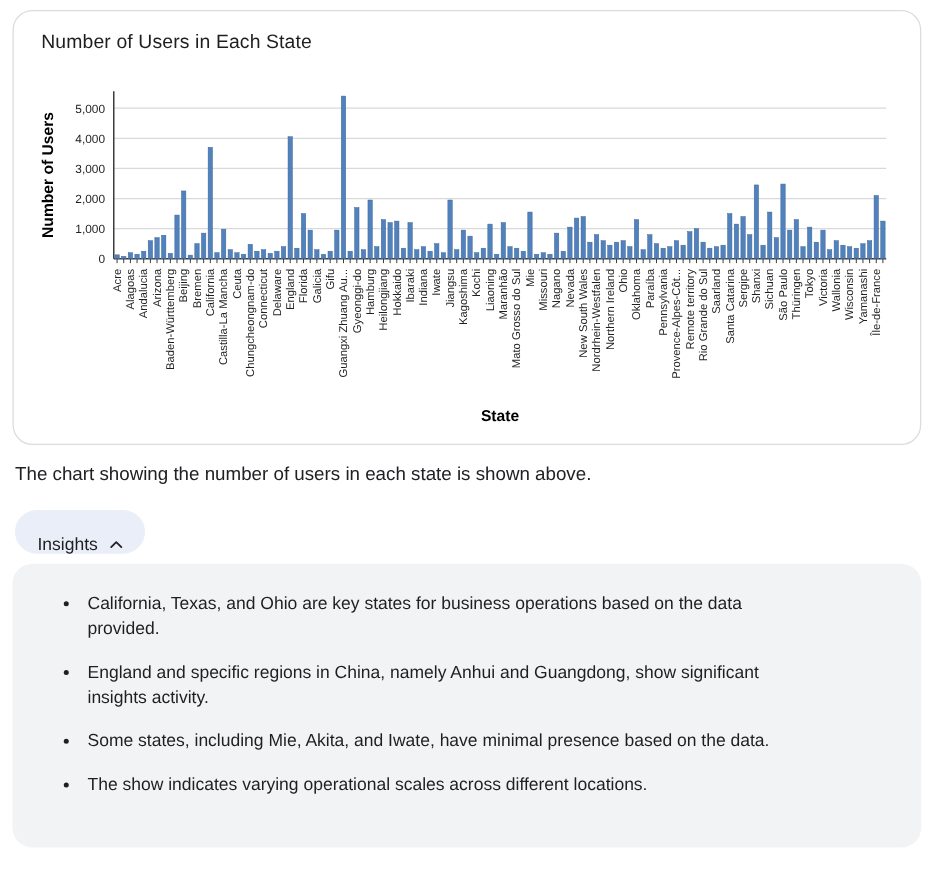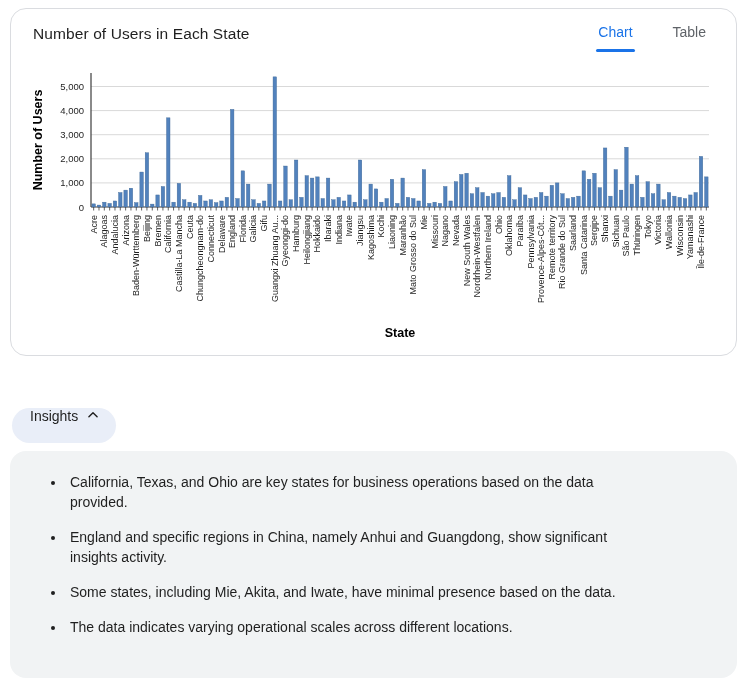--- a/index.html
+++ b/index.html
@@ -25,21 +25,21 @@
   }
 
   .chart-svg { position: absolute; left: 1px; top: 44px; }
 
   
   .caption { position: absolute; left: 12px; top: 371px; font-size: 15px; color: #202124; }
 
   
   .insights-btn {
     position: absolute; left: 12px; top: 408px; height: 35px;
-    display: inline-flex; align-items: flex-start; gap: 8px; padding: 0 16px 0 18px;
+    display: inline-flex; align-items: flex-end; gap: 8px; padding: 0 16px 0 18px;
     background: #e9eef8; border: none; border-radius: 18px; cursor: pointer;
     font-family: "Liberation Sans", sans-serif; font-size: 14px; color: #1f1f1f;
   }
   .insights-btn svg { display: block; }
 
   
   .insights-panel {
     position: absolute; left: 10px; top: 451px; width: 727px; height: 227px;
     background: #f1f3f4; border-radius: 16px; padding: 21px 30px 18px 30px;
   }
@@ -50,24 +50,20 @@
   .insights-footnote { font-size: 12px; color: #5f6368; margin: 19px 0 0 10px; }
 </style>
 </head>
 <body>
 
 <div class="page">
 
   <div class="card">
     <div class="card-header">
       <span class="card-title">Number of Users in Each State</span>
-      <div class="tabs">
-        <span class="tab active" id="tab-chart">Chart</span>
-        <span class="tab" id="tab-table">Table</span>
-      </div>
     </div>
     <svg id="chart" class="chart-svg" width="725" height="300">
         <text x="72" y="157.5" text-anchor="end" font-size="9.5" fill="#1f1f1f" font-family="Liberation Sans, sans-serif">0</text>
         <line x1="79" y1="129.9" x2="697" y2="129.9" stroke="#d9d9d9" stroke-width="1"></line>
         <text x="72" y="133.4" text-anchor="end" font-size="9.5" fill="#1f1f1f" font-family="Liberation Sans, sans-serif">1,000</text>
         <line x1="79" y1="105.8" x2="697" y2="105.8" stroke="#d9d9d9" stroke-width="1"></line>
         <text x="72" y="109.3" text-anchor="end" font-size="9.5" fill="#1f1f1f" font-family="Liberation Sans, sans-serif">2,000</text>
         <line x1="79" y1="81.7" x2="697" y2="81.7" stroke="#d9d9d9" stroke-width="1"></line>
         <text x="72" y="85.2" text-anchor="end" font-size="9.5" fill="#1f1f1f" font-family="Liberation Sans, sans-serif">3,000</text>
         <line x1="79" y1="57.599999999999994" x2="697" y2="57.599999999999994" stroke="#d9d9d9" stroke-width="1"></line>
@@ -364,32 +360,33 @@
         <rect x="687.2586206896551" y="103.39" width="3.5" height="50.61" fill="#5282bd" stroke="#3e6795" stroke-width="0.4"></rect>
         <line x1="689.0086206896551" y1="154" x2="689.0086206896551" y2="157.5" stroke="#3c3c3c" stroke-width="0.8"></line>
         <text x="692.0086206896551" y="162" text-anchor="end" font-size="9" fill="#1f1f1f" font-family="Liberation Sans, sans-serif" transform="rotate(-90 692.0086206896551 162)">Île-de-France</text>
         <rect x="692.5862068965517" y="123.875" width="3.5" height="30.125" fill="#5282bd" stroke="#3e6795" stroke-width="0.4"></rect>
         <line x1="694.3362068965517" y1="154" x2="694.3362068965517" y2="157.5" stroke="#3c3c3c" stroke-width="0.8"></line>
         <text x="30" y="87" text-anchor="middle" font-size="12.5" font-weight="bold" fill="#000" font-family="Liberation Sans, sans-serif" transform="rotate(-90 30 87)">Number of Users</text>
         <text x="388" y="284" text-anchor="middle" font-size="12.5" font-weight="bold" fill="#000" font-family="Liberation Sans, sans-serif">State</text>
       </svg>
   </div>
 
+  <div class="caption">The chart showing the number of users in each state is shown above.</div>
 
   <button class="insights-btn">
     <span>Insights</span>
     <span>
       <svg width="14" height="14" viewBox="0 0 24 24" fill="none">
         <path d="M5 15 L12 8 L19 15" stroke="#1f1f1f" stroke-width="2.4" stroke-linecap="round" stroke-linejoin="round"></path>
       </svg>
     </span>
   </button>
 
   <div class="insights-panel">
     <ul id="insights-list">
         <li>California, Texas, and Ohio are key states for business operations based on the data provided.</li>
         <li>England and specific regions in China, namely Anhui and Guangdong, show significant insights activity.</li>
         <li>Some states, including Mie, Akita, and Iwate, have minimal presence based on the data.</li>
-        <li>The data indicates varying operational scales across different locations.</li>
+        <li>The show indicates varying operational scales across different locations.</li>
       </ul>
   </div>
 
 </div>
 
 </body></html>

